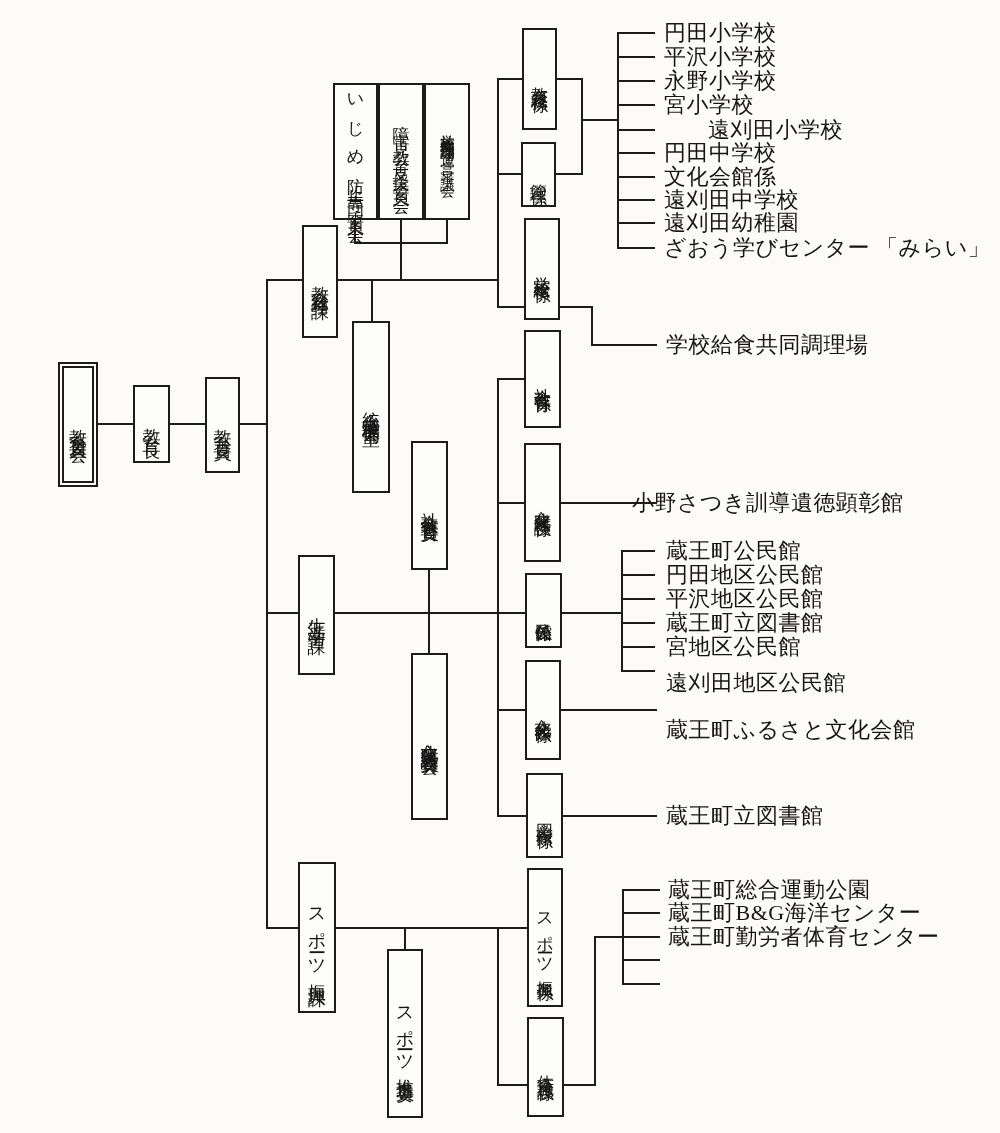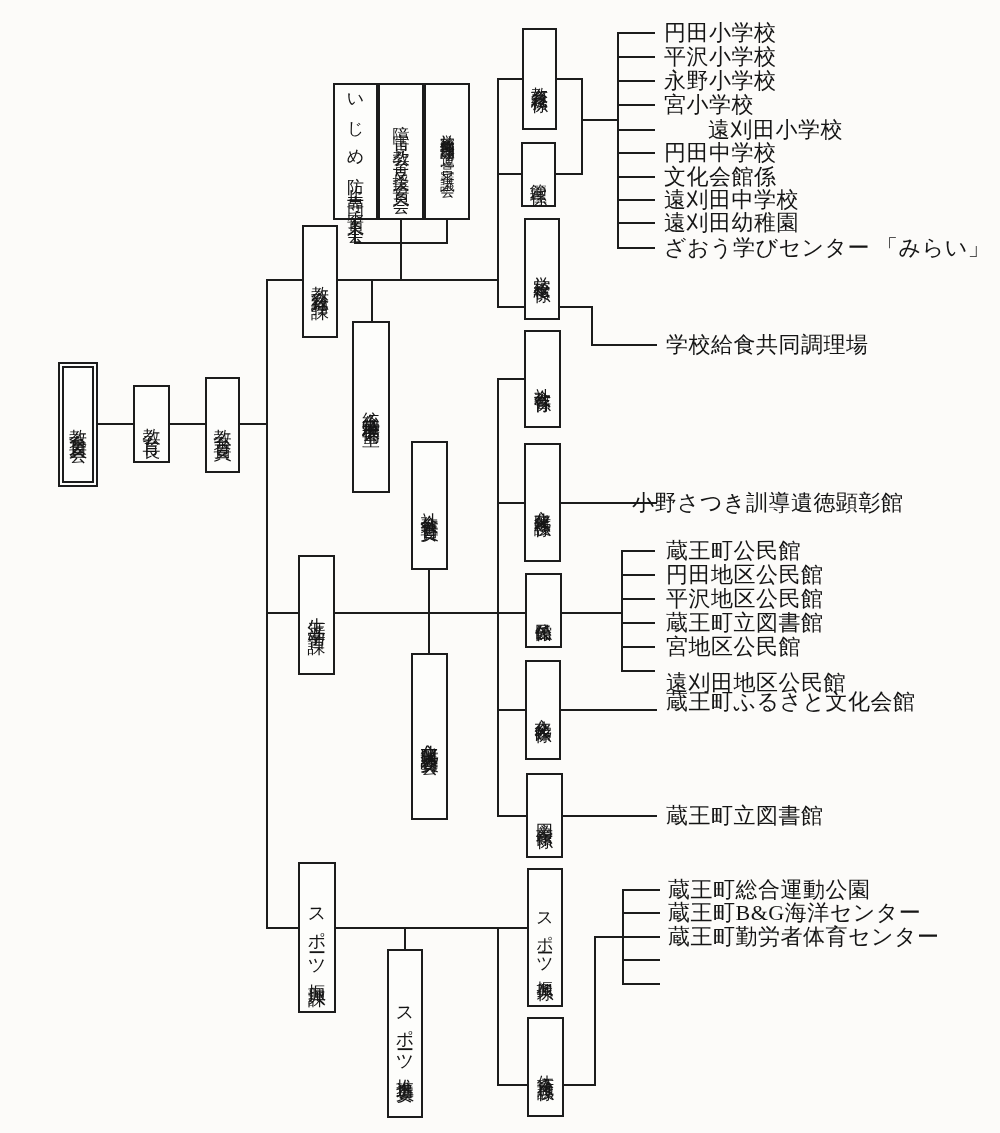--- a/index.html
+++ b/index.html
@@ -166,20 +166,20 @@
   <div class="leaf" style="left:666px;top:333px;">学校給食共同調理場</div>
   <div class="leaf" style="left:632px;top:491px;text-align:right;">小野さつき訓導遺徳顕彰館</div>
 
   <div class="leaf" style="left:666px;top:539px;">蔵王町公民館</div>
   <div class="leaf" style="left:666px;top:563px;">円田地区公民館</div>
   <div class="leaf" style="left:666px;top:587px;">平沢地区公民館</div>
   <div class="leaf" style="left:666px;top:611px;">蔵王町立図書館</div>
   <div class="leaf" style="left:666px;top:635px;">宮地区公民館</div>
   <div class="leaf" style="left:666px;top:659px;margin-top:12px;">遠刈田地区公民館</div>
 
-  <div class="leaf" style="left:666px;top:692px;font-family:Liberation Mono, monospace;">蔵王町ふるさと文化会館</div>
+  <div class="leaf" style="left:666px;top:718px;">蔵王町ふるさと文化会館</div>
   <div class="leaf" style="left:666px;top:804px;">蔵王町立図書館</div>
 
   <div class="leaf" style="left:668px;top:878px;">蔵王町総合運動公園</div>
   <div class="leaf" style="left:668px;top:925px;">蔵王町勤労者体育センター</div>
   <div class="leaf" style="left:668px;top:901px;">蔵王町B&amp;G海洋センター</div>
 
 </div>
 
 </body></html>

